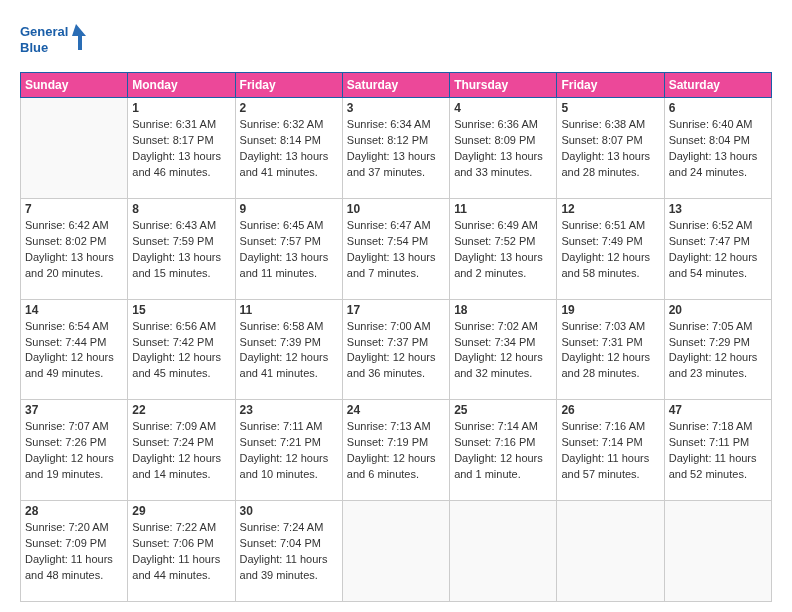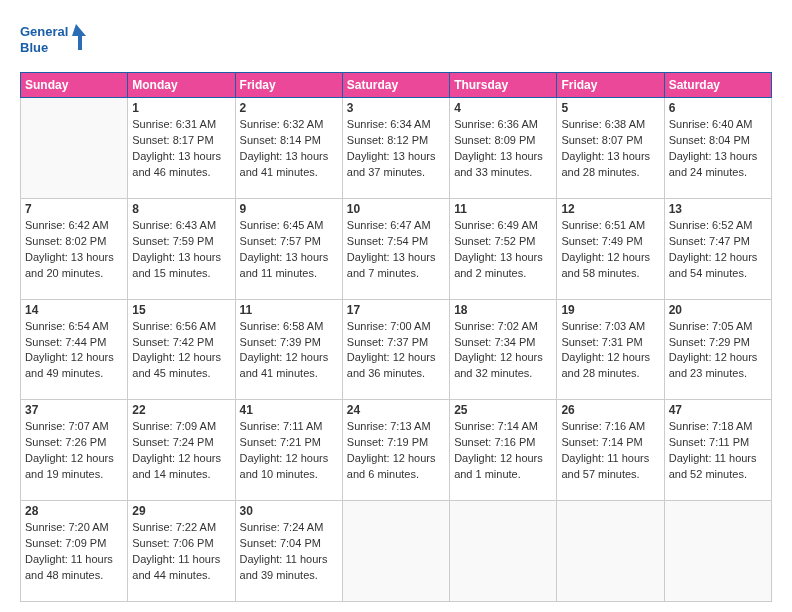--- a/index.html
+++ b/index.html
@@ -202,21 +202,21 @@
         <tr>
           <td>
             <span class="day-number">37</span>
             <div class="day-info">Sunrise: 7:07 AM<br>Sunset: 7:26 PM<br>Daylight: 12 hours<br>and 19 minutes.</div>
           </td>
           <td>
             <span class="day-number">22</span>
             <div class="day-info">Sunrise: 7:09 AM<br>Sunset: 7:24 PM<br>Daylight: 12 hours<br>and 14 minutes.</div>
           </td>
           <td>
-            <span class="day-number">41</span>
+            <span class="day-number">23</span>
             <div class="day-info">Sunrise: 7:11 AM<br>Sunset: 7:21 PM<br>Daylight: 12 hours<br>and 10 minutes.</div>
           </td>
           <td>
             <span class="day-number">24</span>
             <div class="day-info">Sunrise: 7:13 AM<br>Sunset: 7:19 PM<br>Daylight: 12 hours<br>and 6 minutes.</div>
           </td>
           <td>
             <span class="day-number">25</span>
             <div class="day-info">Sunrise: 7:14 AM<br>Sunset: 7:16 PM<br>Daylight: 12 hours<br>and 1 minute.</div>
           </td>

